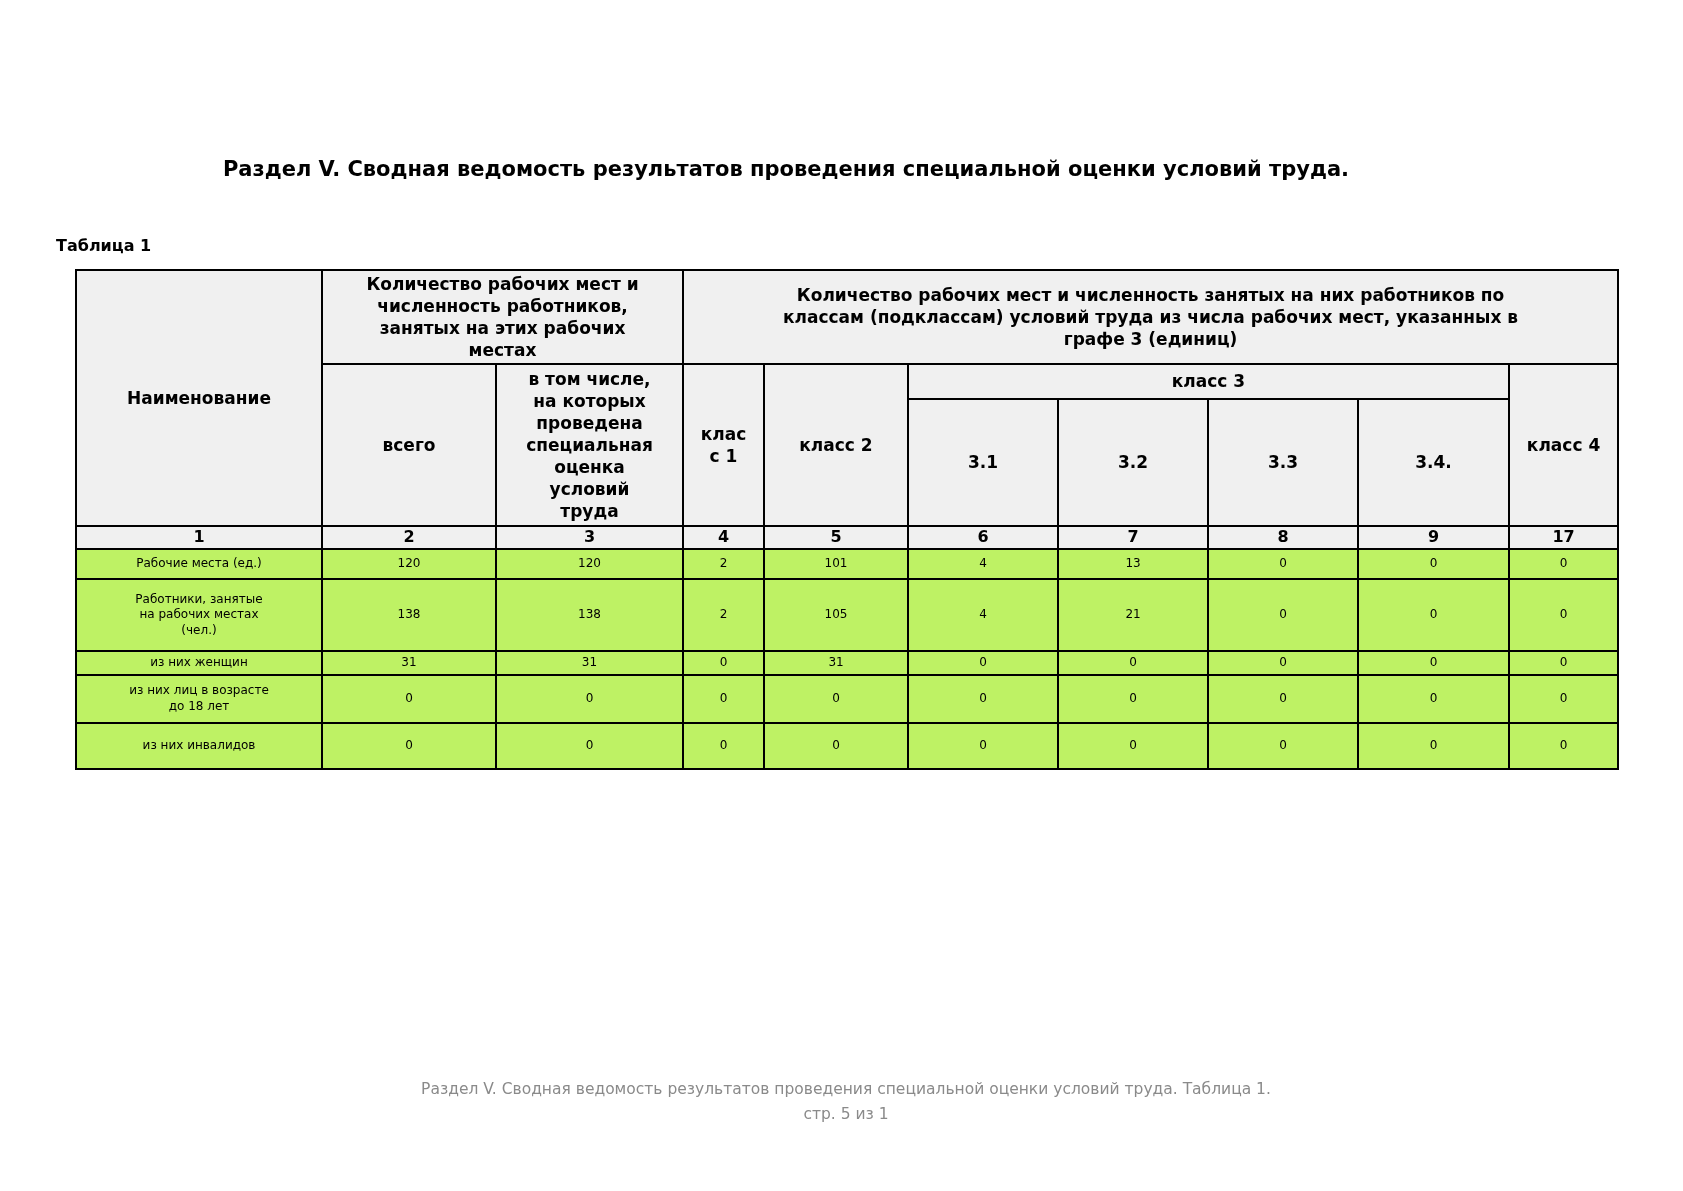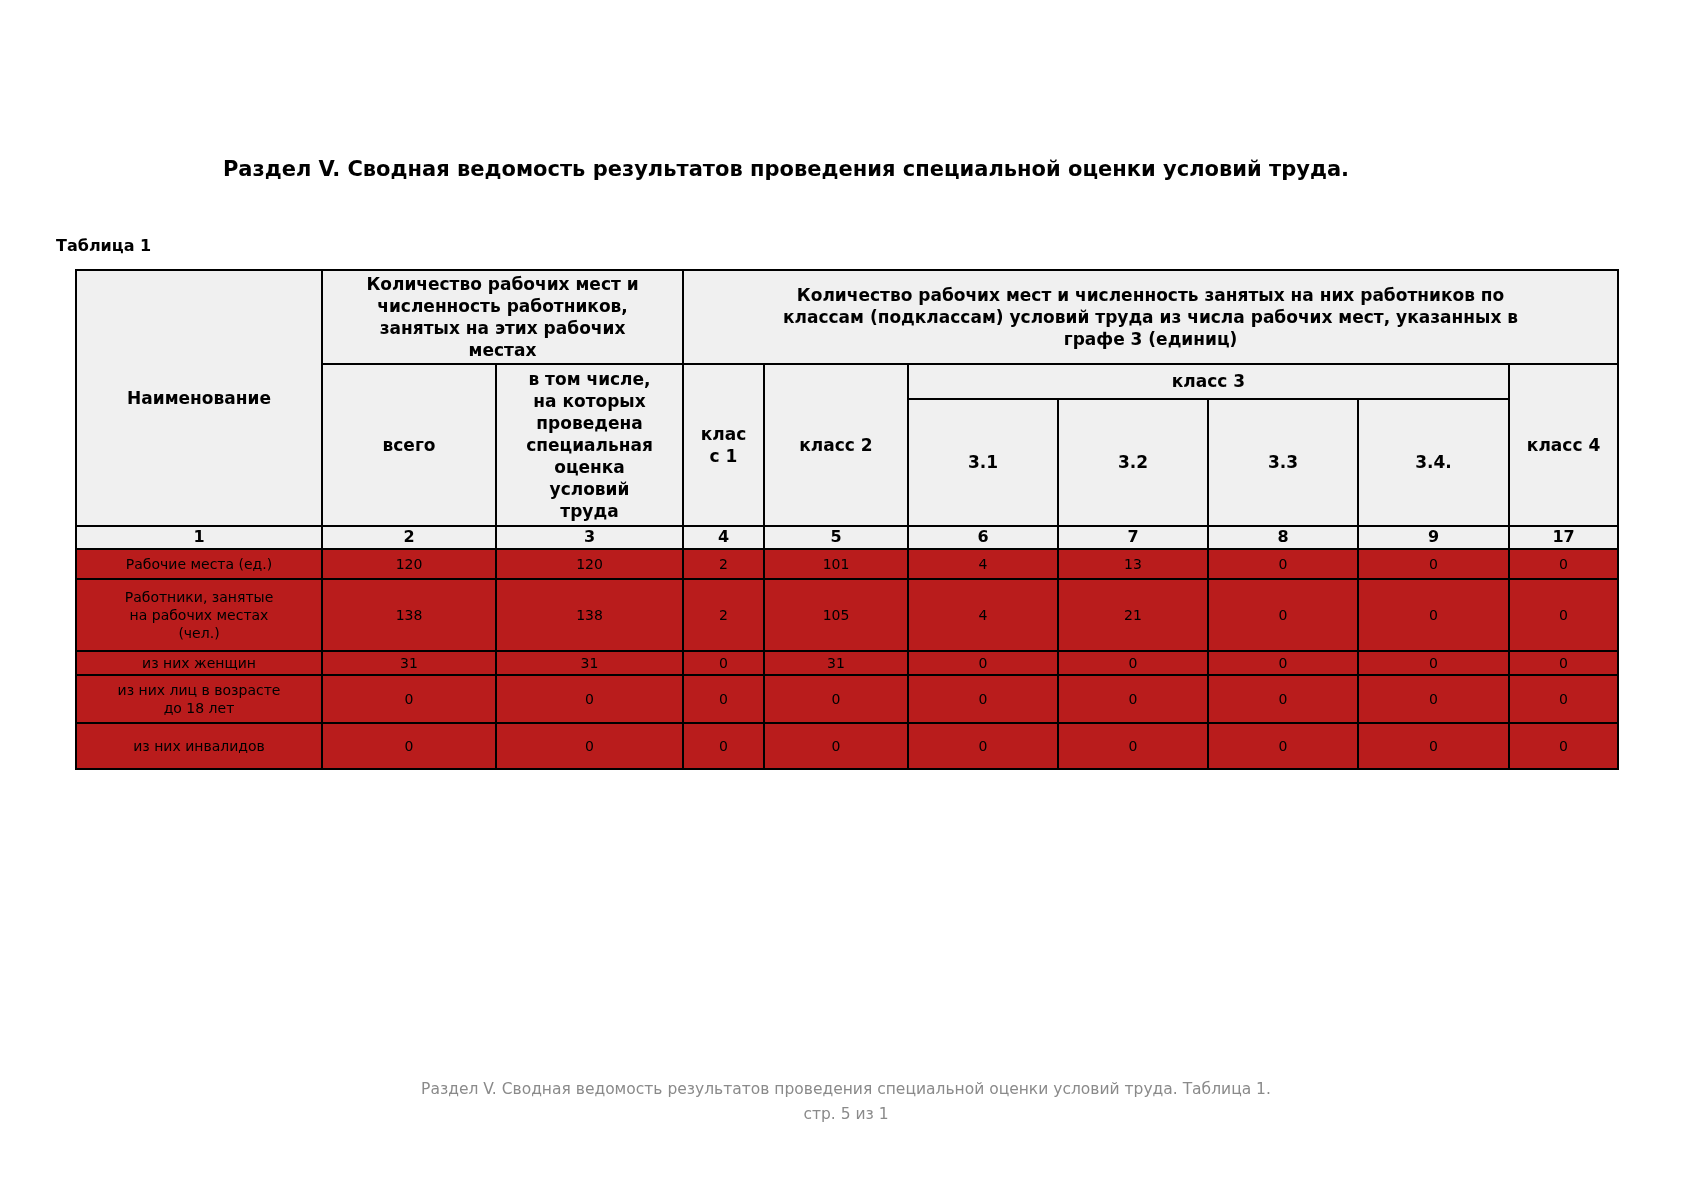--- a/index.html
+++ b/index.html
@@ -31,21 +31,21 @@
   }
   table.summary th {
     background:#f0f0f0;
     font-weight:bold; font-size:17px; line-height:1.3;
   }
   .pre { white-space:pre-line; }
   tr.num-row td {
     background:#f0f0f0; font-weight:bold; font-size:16px; line-height:1.05;
   }
   tr.data-row td {
-    background:#b91c1c; font-size:14px; line-height:1.3;
+    background:#bef264; font-size:12px; line-height:1.3;
   }
   .footer {
     position:absolute; top:1077px; left:75px; width:1542px;
     text-align:center; color:#8a8a8a;
     font-size:15.5px; line-height:25px;
   }
 </style>
 </head>
 <body>
 

